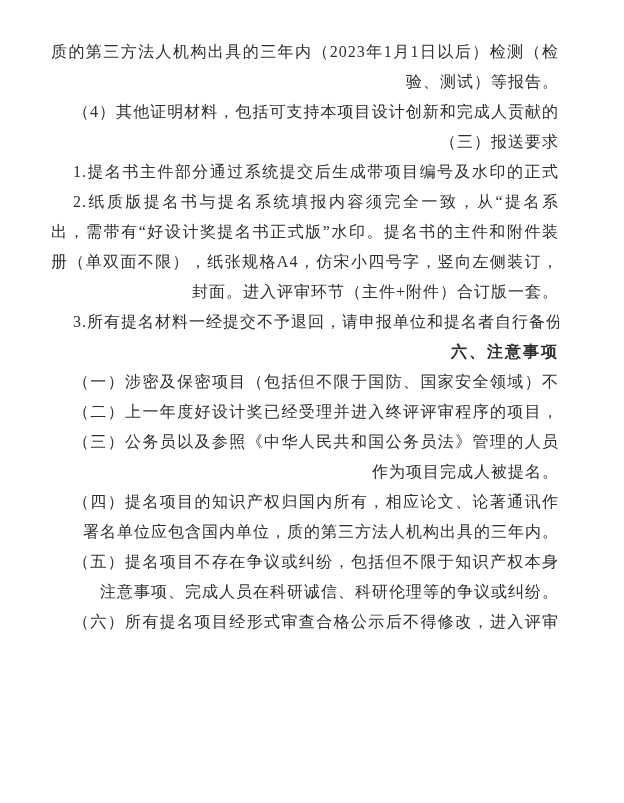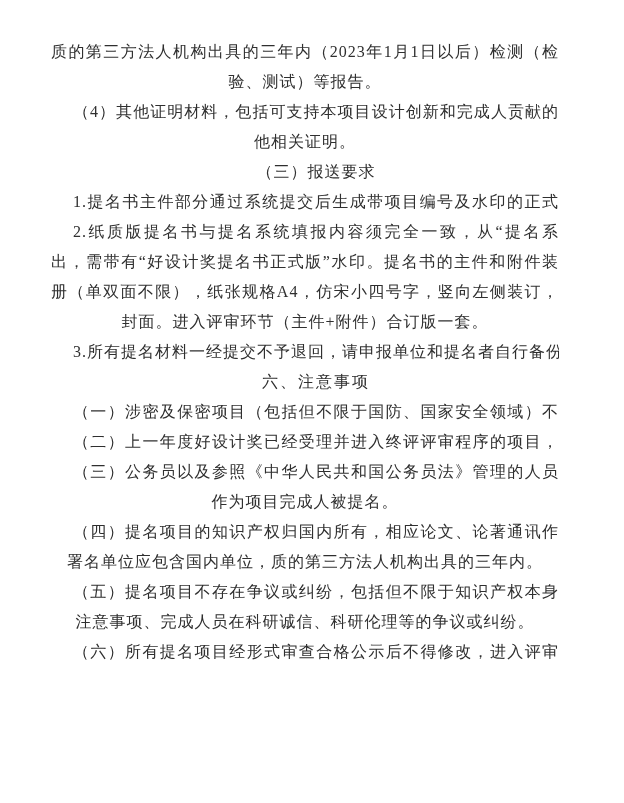--- a/index.html
+++ b/index.html
@@ -23,45 +23,44 @@
     width: 508px;
     color: #2f2f2f;
     font-family: "Liberation Serif", "DejaVu Serif", serif;
   }
   .line {
     font-size: 16px;
     line-height: 30px;
     height: 30px;
     overflow: hidden;
     letter-spacing: 1px;
-    text-align: center;
+    text-align: right;
     white-space: nowrap;
   }
   .line.justify {
     white-space: normal;
     text-align: justify;
     text-align-last: justify;
   }
   .line.indent {
     padding-left: 22px;
   }
   .line.bold {
-    font-weight: 400;
+    font-weight: 700;
     letter-spacing: 2px;
   }
 </style>
 </head>
 <body style="background: rgb(255, 255, 255);">
 
 <div class="page">
   <div class="doc-body" style="color: rgb(47, 47, 47);">
       <div class="line justify">质的第三方法人机构出具的三年内（2023年1月1日以后）检测（检验、试</div>
       <div class="line">验、测试）等报告。</div>
       <div class="line indent justify">（4）其他证明材料，包括可支持本项目设计创新和完成人贡献的其</div>
-      <div class="line">他相关证明。</div>
       <div class="line indent">（三）报送要求</div>
       <div class="line indent justify">1.提名书主件部分通过系统提交后生成带项目编号及水印的正式版，</div>
       <div class="line indent justify">2.纸质版提名书与提名系统填报内容须完全一致，从“提名系统”导</div>
       <div class="line justify">出，需带有“好设计奖提名书正式版”水印。提名书的主件和附件装订成</div>
       <div class="line justify">册（单双面不限），纸张规格A4，仿宋小四号字，竖向左侧装订，不另加</div>
       <div class="line">封面。进入评审环节（主件+附件）合订版一套。</div>
       <div class="line indent">3.所有提名材料一经提交不予退回，请申报单位和提名者自行备份。</div>
       <div class="line indent bold">六、注意事项</div>
       <div class="line indent justify">（一）涉密及保密项目（包括但不限于国防、国家安全领域）不属于</div>
       <div class="line indent justify">（二）上一年度好设计奖已经受理并进入终评评审程序的项目，不得</div>

